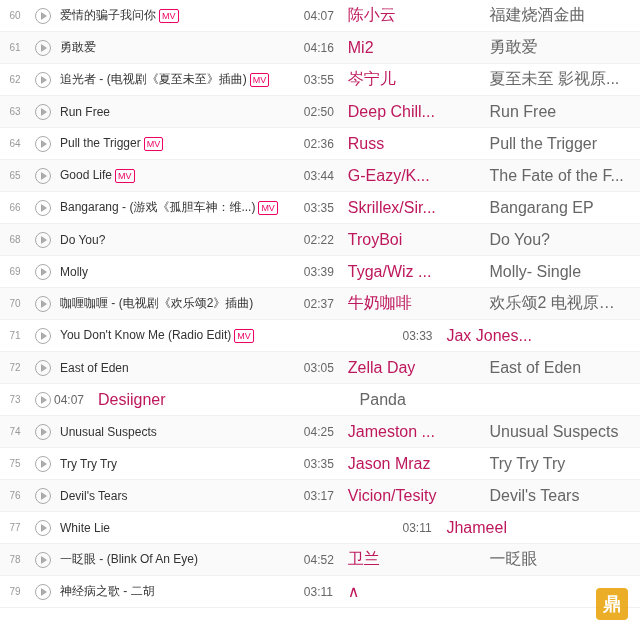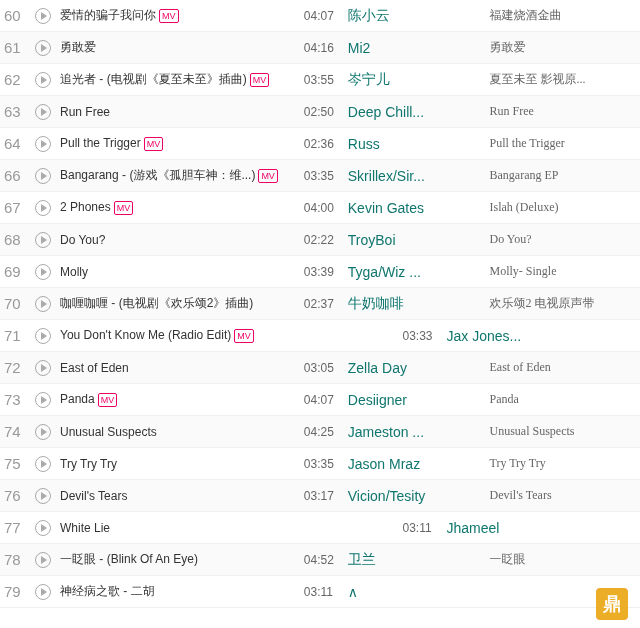--- a/index.html
+++ b/index.html
@@ -19,23 +19,23 @@
       align-items: center;
       height: 32px;
       border-bottom: 1px solid #f0f0f0;
       padding: 0 4px;
     }
     .track-row:nth-child(even) {
       background: #fafafa;
     }
     .col-num {
       width: 28px;
-      text-align: left;
+      text-align: center;
       color: #999;
-      font-size: 15px;
+      font-size: 10px;
       padding-right: 6px;
       flex-shrink: 0;
     }
     .col-play {
       width: 22px;
       flex-shrink: 0;
       display: flex;
       align-items: center;
       justify-content: center;
     }
@@ -75,32 +75,31 @@
       color: #666;
       font-size: 12px;
       flex-shrink: 0;
     }
     .col-artist {
       flex: 1.2;
       padding: 0 6px;
       overflow: hidden;
       white-space: nowrap;
       text-overflow: ellipsis;
-      color: #0f766e;
-      font-size: 14px;
+      color: #be185d;
+      font-size: 16px;
     }
     .col-album {
       flex: 1.3;
       padding: 0 6px;
       overflow: hidden;
       white-space: nowrap;
       text-overflow: ellipsis;
       color: #666;
-      font-size: 12px;
-      font-family: Liberation Serif, serif;
+      font-size: 16px;
     }
     .mv-badge {
       display: inline-block;
       border: 1px solid #e06;
       color: #e06;
       font-size: 9px;
       padding: 0 2px;
       border-radius: 2px;
       margin-left: 3px;
       vertical-align: middle;
@@ -180,40 +179,40 @@
       <div class="col-num">64</div>
       <div class="col-play">
         <div class="play-btn"></div>
       </div>
       <div class="col-title">Pull the Trigger<span class="mv-badge">MV</span></div>
       <div class="col-duration">02:36</div>
       <div class="col-artist">Russ</div>
       <div class="col-album">Pull the Trigger</div>
     </div>
     <div class="track-row">
+      <div class="col-num">65</div>
+      <div class="col-play">
+        <div class="play-btn"></div>
+      </div>
+      <div class="col-title">Good Life<span class="mv-badge">MV</span></div>
+      <div class="col-duration">03:44</div>
+      <div class="col-artist">G-Eazy/K...</div>
+      <div class="col-album">The Fate of the F...</div>
+    </div>
+    <div class="track-row">
       <div class="col-num">66</div>
       <div class="col-play">
         <div class="play-btn"></div>
       </div>
       <div class="col-title">Bangarang - (游戏《孤胆车神：维...)<span class="mv-badge">MV</span></div>
       <div class="col-duration">03:35</div>
       <div class="col-artist">Skrillex/Sir...</div>
       <div class="col-album">Bangarang EP</div>
     </div>
     <div class="track-row">
-      <div class="col-num">67</div>
-      <div class="col-play">
-        <div class="play-btn"></div>
-      </div>
-      <div class="col-title">2 Phones<span class="mv-badge">MV</span></div>
-      <div class="col-duration">04:00</div>
-      <div class="col-artist">Kevin Gates</div>
-      <div class="col-album">Islah (Deluxe)</div>
-    </div>
-    <div class="track-row">
       <div class="col-num">68</div>
       <div class="col-play">
         <div class="play-btn"></div>
       </div>
       <div class="col-title">Do You?</div>
       <div class="col-duration">02:22</div>
       <div class="col-artist">TroyBoi</div>
       <div class="col-album">Do You?</div>
     </div>
     <div class="track-row">
@@ -253,21 +252,20 @@
       <div class="col-title">East of Eden</div>
       <div class="col-duration">03:05</div>
       <div class="col-artist">Zella Day</div>
       <div class="col-album">East of Eden</div>
     </div>
     <div class="track-row">
       <div class="col-num">73</div>
       <div class="col-play">
         <div class="play-btn"></div>
       </div>
-      <div class="col-title">Panda<span class="mv-badge">MV</span></div>
       <div class="col-duration">04:07</div>
       <div class="col-artist">Desiigner</div>
       <div class="col-album">Panda</div>
     </div>
     <div class="track-row">
       <div class="col-num">74</div>
       <div class="col-play">
         <div class="play-btn"></div>
       </div>
       <div class="col-title">Unusual Suspects</div>

